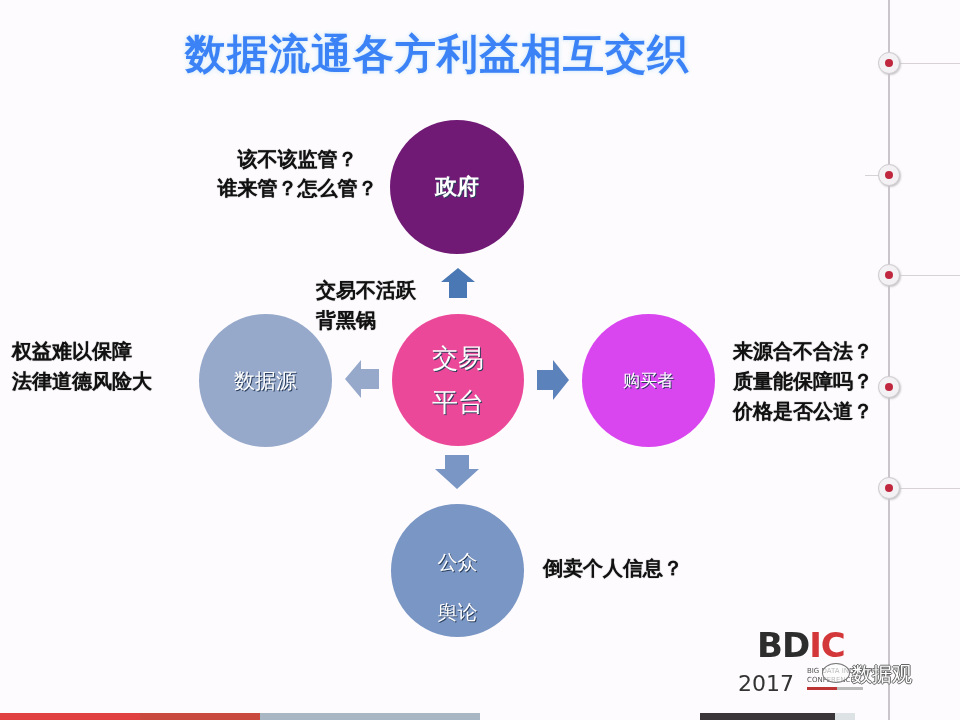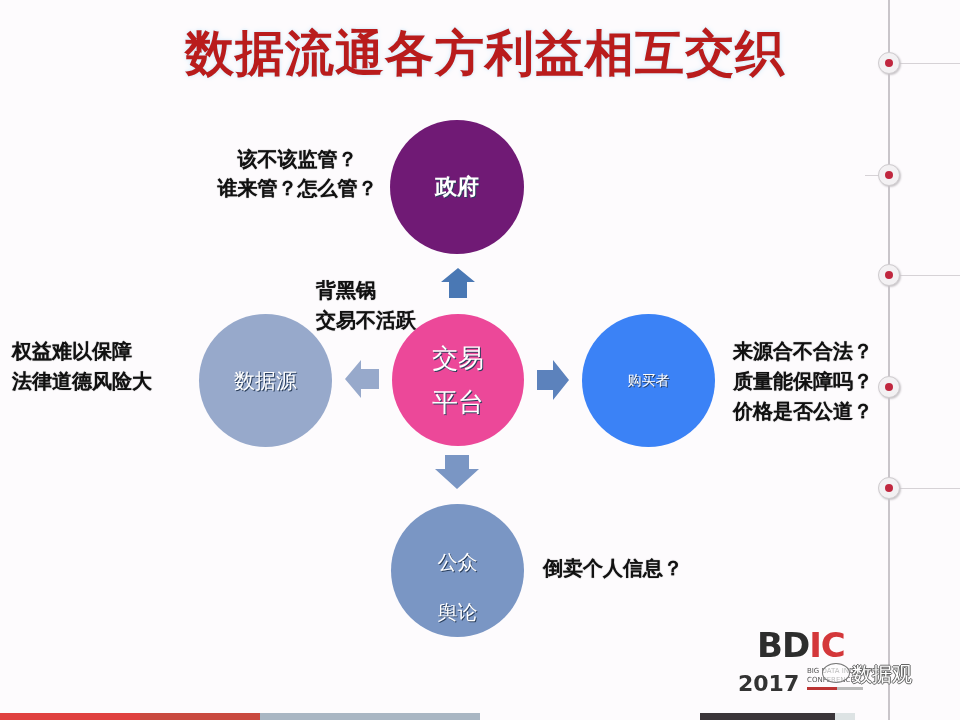--- a/index.html
+++ b/index.html
@@ -3,33 +3,33 @@
 <meta charset="utf-8">
 <style>
   html, body { margin: 0; padding: 0; }
   body {
     width: 960px; height: 720px; position: relative; overflow: hidden;
     background: #fdfbfd;
     font-family: "DejaVu Sans", "Liberation Sans", sans-serif;
   }
   .title {
     position: absolute; left: 185px; top: 26px; width: 520px; height: 56px;
-    font-size: 49px; font-weight: bold; color: #b91c1c; letter-spacing: 1px;
+    font-size: 41px; font-weight: bold; color: #3b82f6; letter-spacing: 1px;
     line-height: 56px; white-space: nowrap;
     text-shadow: 0 0 3px #cfe8f8, 0 0 6px #e4f3fc;
   }
   .circle {
     position: absolute; border-radius: 50%;
     display: flex; flex-direction: column; align-items: center; justify-content: center;
     color: #ffffff; text-shadow: 1px 1px 0 #2b3f5c;
   }
   .c-gov { left: 390px; top: 120px; width: 134px; height: 134px; background: #701a75; font-size: 22px; font-weight: bold; }
   .c-center { left: 392px; top: 314px; width: 132px; height: 132px; background: #ec4899; font-size: 26px; line-height: 44px; }
   .c-source { left: 199px; top: 314px; width: 133px; height: 133px; background: #97a9cb; font-size: 21px; }
-  .c-buyer { left: 582px; top: 314px; width: 133px; height: 133px; background: #3b82f6; font-size: 14px; }
+  .c-buyer { left: 582px; top: 314px; width: 133px; height: 133px; background: #d946ef; font-size: 17px; }
   .c-public { left: 391px; top: 504px; width: 133px; height: 133px; background: #7a96c4; font-size: 20px; line-height: 50px; justify-content: flex-end; }
 
   .arrow { position: absolute; }
   .a-up { left: 441px; top: 268px; width: 34px; height: 30px; }
   .a-down { left: 435px; top: 455px; width: 44px; height: 34px; }
   .a-left { left: 345px; top: 360px; width: 34px; height: 38px; }
   .a-right { left: 537px; top: 360px; width: 32px; height: 40px; }
 
   .note {
     position: absolute; font-weight: bold; color: #111111; font-size: 20px;
@@ -48,21 +48,21 @@
     background: #f3f1f3; border: 1px solid #cfcccf; box-shadow: 1px 1px 2px #c8c4c8;
   }
   .node::after {
     content: ""; position: absolute; left: 6px; top: 6px; width: 8px; height: 8px;
     border-radius: 50%; background: #c0273f;
   }
 
   .logo { position: absolute; left: 735px; top: 625px; width: 150px; height: 75px; }
   .logo-bdic { position: absolute; left: 22px; top: 0; font-size: 34px; font-weight: bold; color: #2d2d2d; letter-spacing: -1px; }
   .logo-bdic .ic { color: #d4373a; }
-  .logo-year { position: absolute; left: 3px; top: 46px; font-size: 22px; font-weight: bold; color: #333; }
+  .logo-year { position: absolute; left: 3px; top: 46px; font-size: 22px; font-weight: normal; color: #333; }
   .logo-sub { position: absolute; left: 72px; top: 42px; font-size: 7px; color: #555; line-height: 9px; }
   .logo-bar { position: absolute; left: 72px; top: 62px; width: 30px; height: 3px; background: #b33; }
   .logo-bar2 { position: absolute; left: 102px; top: 62px; width: 26px; height: 3px; background: #bbb; }
   .watermark {
     position: absolute; left: 822px; top: 661px; font-size: 20px; color: #ffffff;
     text-shadow: 1px 0 0 #666, -1px 0 0 #666, 0 1px 0 #666, 0 -1px 0 #666;
     white-space: nowrap;
   }
   .wm-icon { display: inline-block; width: 26px; height: 18px; border: 1px solid #777; border-radius: 50%; margin-right: 2px; vertical-align: -2px; background: rgba(255,255,255,0.6); }
 
@@ -113,22 +113,22 @@
 </svg>
 <svg class="arrow a-right" viewBox="0 0 32 40">
   <polygon points="0,10 16,10 16,0 32,20 16,40 16,30 0,30" fill="#5c82bc"></polygon>
 </svg>
 
 <div class="note n-gov">
   <div>该不该监管？</div>
   <div>谁来管？怎么管？</div>
 </div>
 <div class="note n-platform">
+  <div>交易不活跃</div>
   <div>背黑锅</div>
-  <div>交易不活跃</div>
 </div>
 <div class="note n-source">
   <div>权益难以保障</div>
   <div>法律道德风险大</div>
 </div>
 <div class="note n-buyer">
   <div>来源合不合法？</div>
   <div>质量能保障吗？</div>
   <div>价格是否公道？</div>
 </div>

